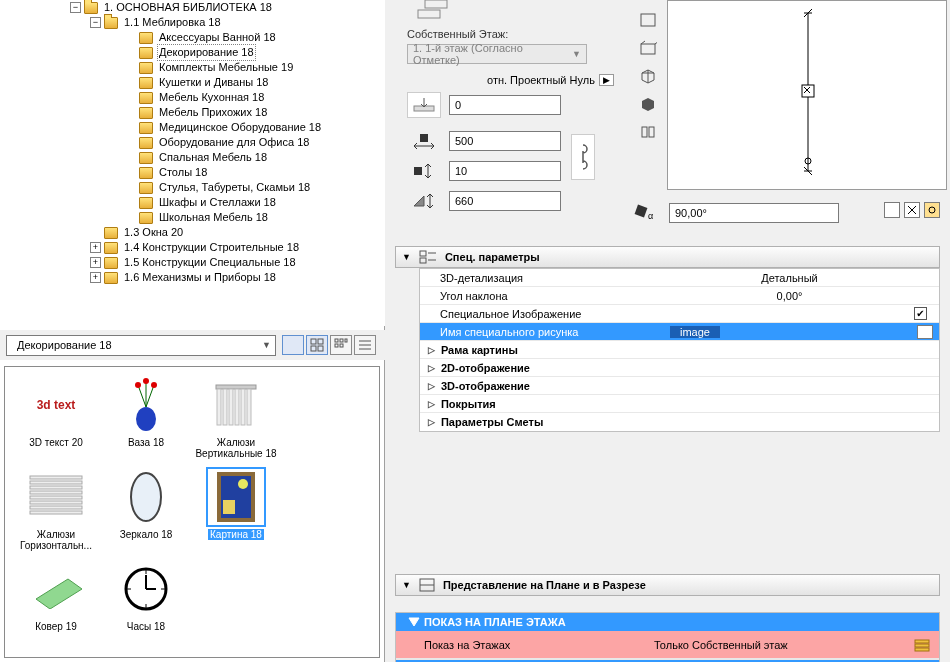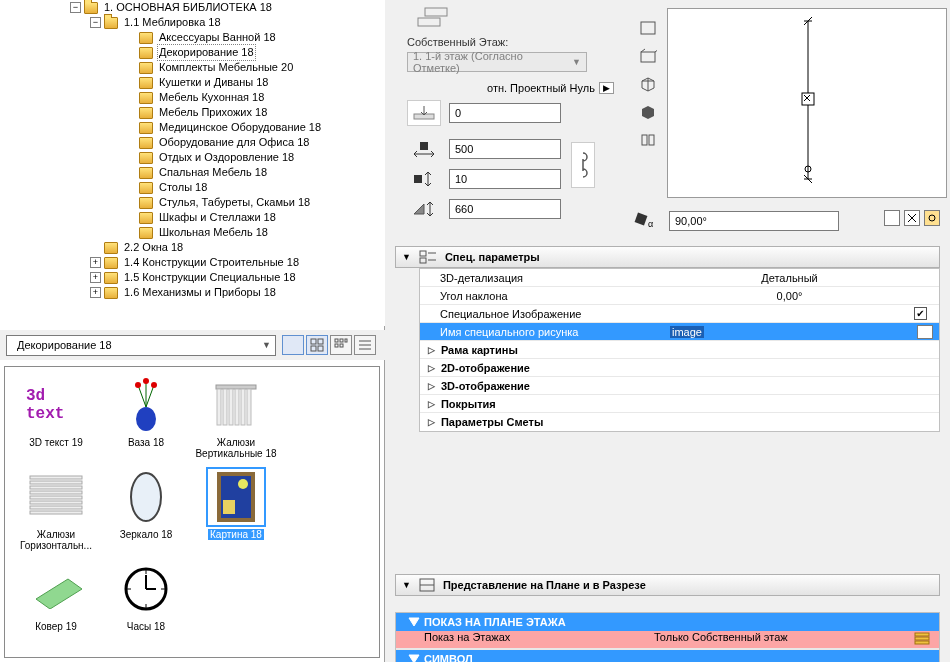--- a/index.html
+++ b/index.html
@@ -93,21 +93,21 @@
   .thumb .cap { font-size:10px; text-align:center; margin-top:2px; line-height:11px; max-width:84px; }
   .thumb.sel .img { border:2px solid #3399ff; }
   .thumb.sel .cap { background:#3399ff; color:#fff; padding:0 2px; }
 
   
   .right-panel {
     position:absolute; left:385px; top:0; width:565px; height:662px;
     background:#f0f0f0;
   }
   .rt-top {
-    position:absolute; left:10px; top:0; width:545px; height:230px;margin-top:8px;
+    position:absolute; left:10px; top:0; width:545px; height:230px;
   }
   .rt-fields {
     position:absolute; left:0; top:0; width:230px; height:230px;
   }
   .fld-label { font-size:11px; color:#333; }
   .combo-dis {
     width:180px; height:20px; border:1px solid #b0b0b0; background:#eaeaea;
     display:flex; align-items:center; padding:0 5px; color:#808080;
   }
   .combo-dis .dd { margin-left:auto; font-size:9px; }
@@ -169,21 +169,21 @@
   .param-row {
     display:flex; align-items:center; height:18px;
     border-bottom:1px solid #e8e8e8;
     padding:0 6px 0 20px;
   }
   .param-row:last-child { border-bottom:none; }
   .param-row .k { flex:0 0 230px; }
   .param-row .v { flex:1; text-align:center; padding-right:24px; }
   .param-row.sel { background:#3399ff; color:#fff; }
   .param-row.sel .v { text-align:left; padding-left:0; }
-  .param-row.sel .v span { background:#1a5fb4; padding:0 2px; }
+  .param-row.sel .v span { background:#1a5fb4; padding:0 10px; }
   .param-row .end-btn {
     width:16px; height:14px; border:1px solid #7a7a7a; background:#fff;
     display:flex; align-items:center; justify-content:center; font-size:9px;
     margin-left:auto;
   }
   .param-row .chk {
     width:13px; height:13px; border:1px solid #555; background:#fff;
     display:flex; align-items:center; justify-content:center; font-size:10px;
     margin-left:auto; margin-right:6px; flex-shrink:0;
   }
@@ -199,21 +199,21 @@
   }
   .plan-table { border:1px solid #c0c0c0; background:#fca5a5; margin-top:16px; }
   .plan-head {
     height:18px; background:#3399ff; color:#fff; font-weight:bold;
     display:flex; align-items:center; padding:0 6px 0 28px;
   }
   .plan-head .tri2 {
     position:absolute; left:12px; width:12px; height:10px;
   }
   .plan-row {
-    display:flex; height:18px; padding:0 6px 0 28px;
+    display:flex; align-items:center; height:28px; padding:0 6px 0 28px;
     border-bottom:1px solid #e8e8e8;
   }
   .plan-row .k { flex:0 0 230px; }
   .plan-row .v { flex:1; }
   .plan-row .ico { width:20px; height:14px; }
 
 </style>
 </head>
 <body>
 
@@ -251,21 +251,21 @@
             <span class="noexp"></span>
             <span class="folder"></span>
             <span class="label boxed">Декорирование 18</span>
           </div>
         </li>
       <li>
           <div class="row">
             <span class="indent" style="width:125px"></span>
             <span class="noexp"></span>
             <span class="folder"></span>
-            <span class="label">Комплекты Мебельные 20</span>
+            <span class="label">Комплекты Мебельные 19</span>
           </div>
         </li>
       <li>
           <div class="row">
             <span class="indent" style="width:125px"></span>
             <span class="noexp"></span>
             <span class="folder"></span>
             <span class="label">Кушетки и Диваны 18</span>
           </div>
         </li>
@@ -299,28 +299,20 @@
             <span class="noexp"></span>
             <span class="folder"></span>
             <span class="label">Оборудование для Офиса 18</span>
           </div>
         </li>
       <li>
           <div class="row">
             <span class="indent" style="width:125px"></span>
             <span class="noexp"></span>
             <span class="folder"></span>
-            <span class="label">Отдых и Оздоровление 18</span>
-          </div>
-        </li>
-      <li>
-          <div class="row">
-            <span class="indent" style="width:125px"></span>
-            <span class="noexp"></span>
-            <span class="folder"></span>
             <span class="label">Спальная Мебель 18</span>
           </div>
         </li>
       <li>
           <div class="row">
             <span class="indent" style="width:125px"></span>
             <span class="noexp"></span>
             <span class="folder"></span>
             <span class="label">Столы 18</span>
           </div>
@@ -348,21 +340,21 @@
             <span class="folder"></span>
             <span class="label">Школьная Мебель 18</span>
           </div>
         </li>
 
       <li>
           <div class="row">
             <span class="indent" style="width:90px"></span>
             <span class="noexp"></span>
             <span class="folder"></span>
-            <span class="label">2.2 Окна 18</span>
+            <span class="label">1.3 Окна 20</span>
           </div>
         </li>
       <li>
           <div class="row">
             <span class="indent" style="width:90px"></span>
             <span class="exp">+</span>
             <span class="folder"></span>
             <span class="label">1.4 Конструкции Строительные 18</span>
           </div>
         </li>
@@ -419,23 +411,23 @@
             <line x1="1" y1="11" x2="13" y2="11" stroke="#555"></line>
           </svg>
         </div>
     </div>
   </div>
 
   <div class="thumb-grid">
     <div class="thumb-row">
       <div class="thumb">
         <div class="img">
-            <span style="font-family:Liberation Mono, monospace;font-weight:bold;font-size:16px;color:#a21caf;text-shadow:1px 1px #fff">3d text</span>
-          </div>
-        <div class="cap">3D текст 19</div>
+            <span style="font-family:Liberation Sans, sans-serif;font-weight:bold;font-size:12px;color:#b91c1c;text-shadow:1px 1px #fff">3d text</span>
+          </div>
+        <div class="cap">3D текст 20</div>
       </div>
       <div class="thumb">
         <div class="img">
             <svg width="40" height="56" viewBox="0 0 40 56">
               <ellipse cx="20" cy="42" rx="10" ry="12" fill="#2040c0"></ellipse>
               <line x1="20" y1="30" x2="12" y2="8" stroke="#060"></line>
               <line x1="20" y1="30" x2="20" y2="4" stroke="#060"></line>
               <line x1="20" y1="30" x2="28" y2="8" stroke="#060"></line>
               <circle cx="12" cy="8" r="3" fill="#d00"></circle>
               <circle cx="20" cy="4" r="3" fill="#d00"></circle>

